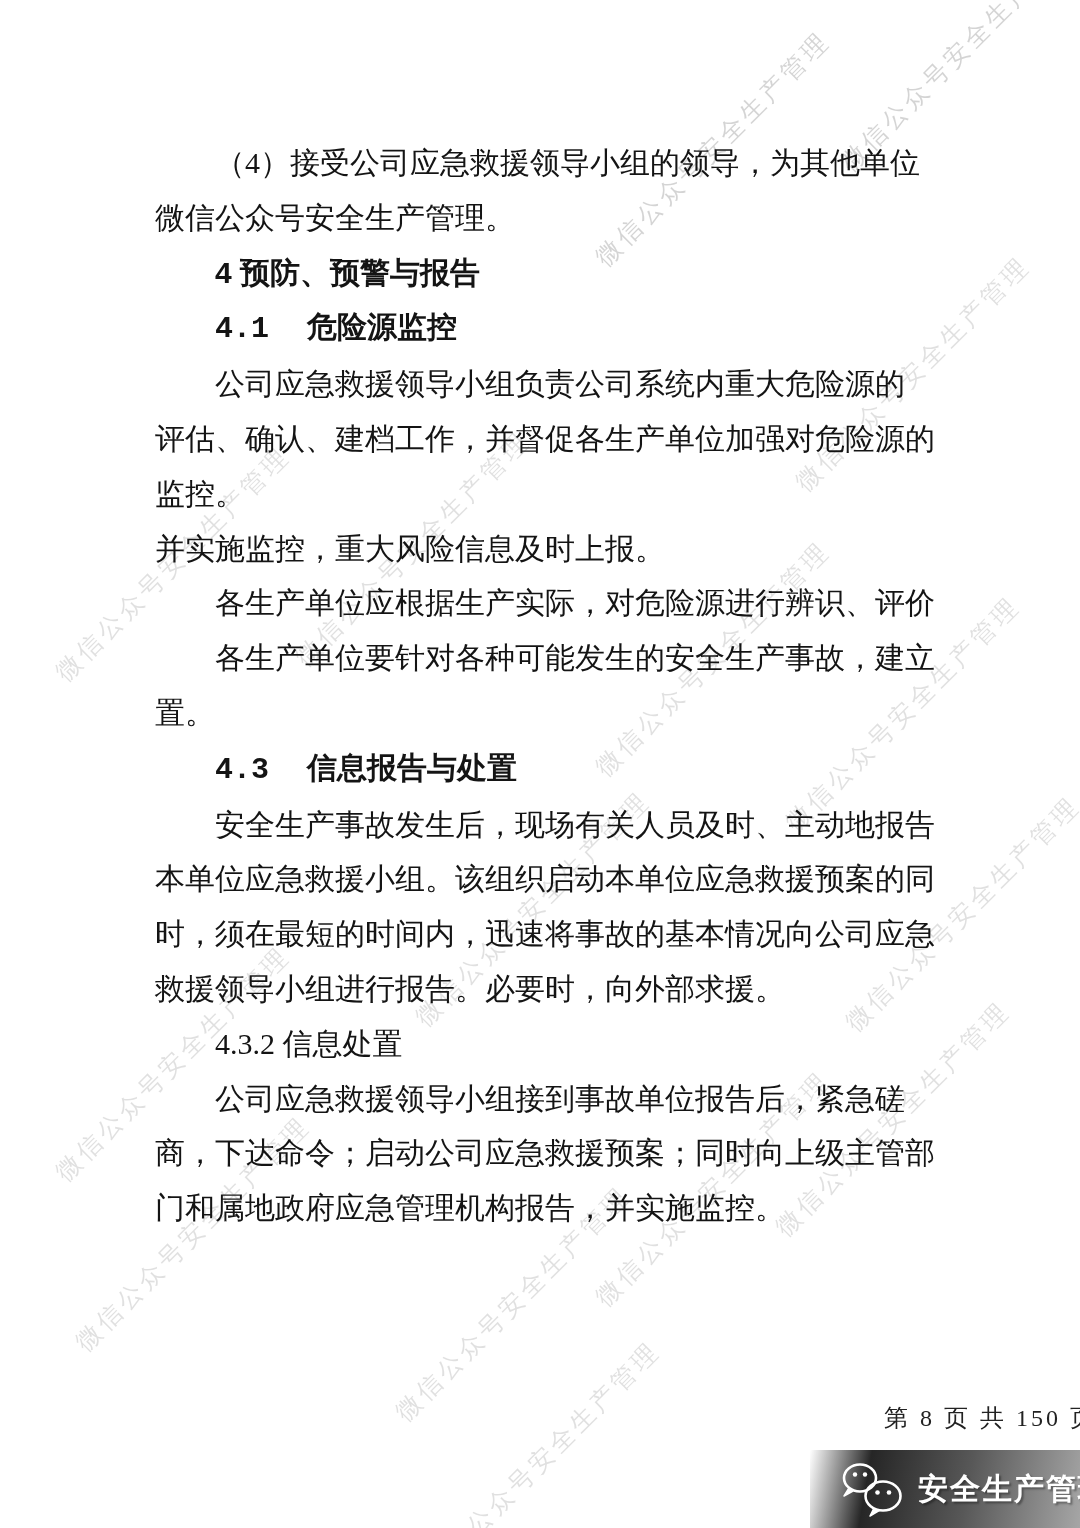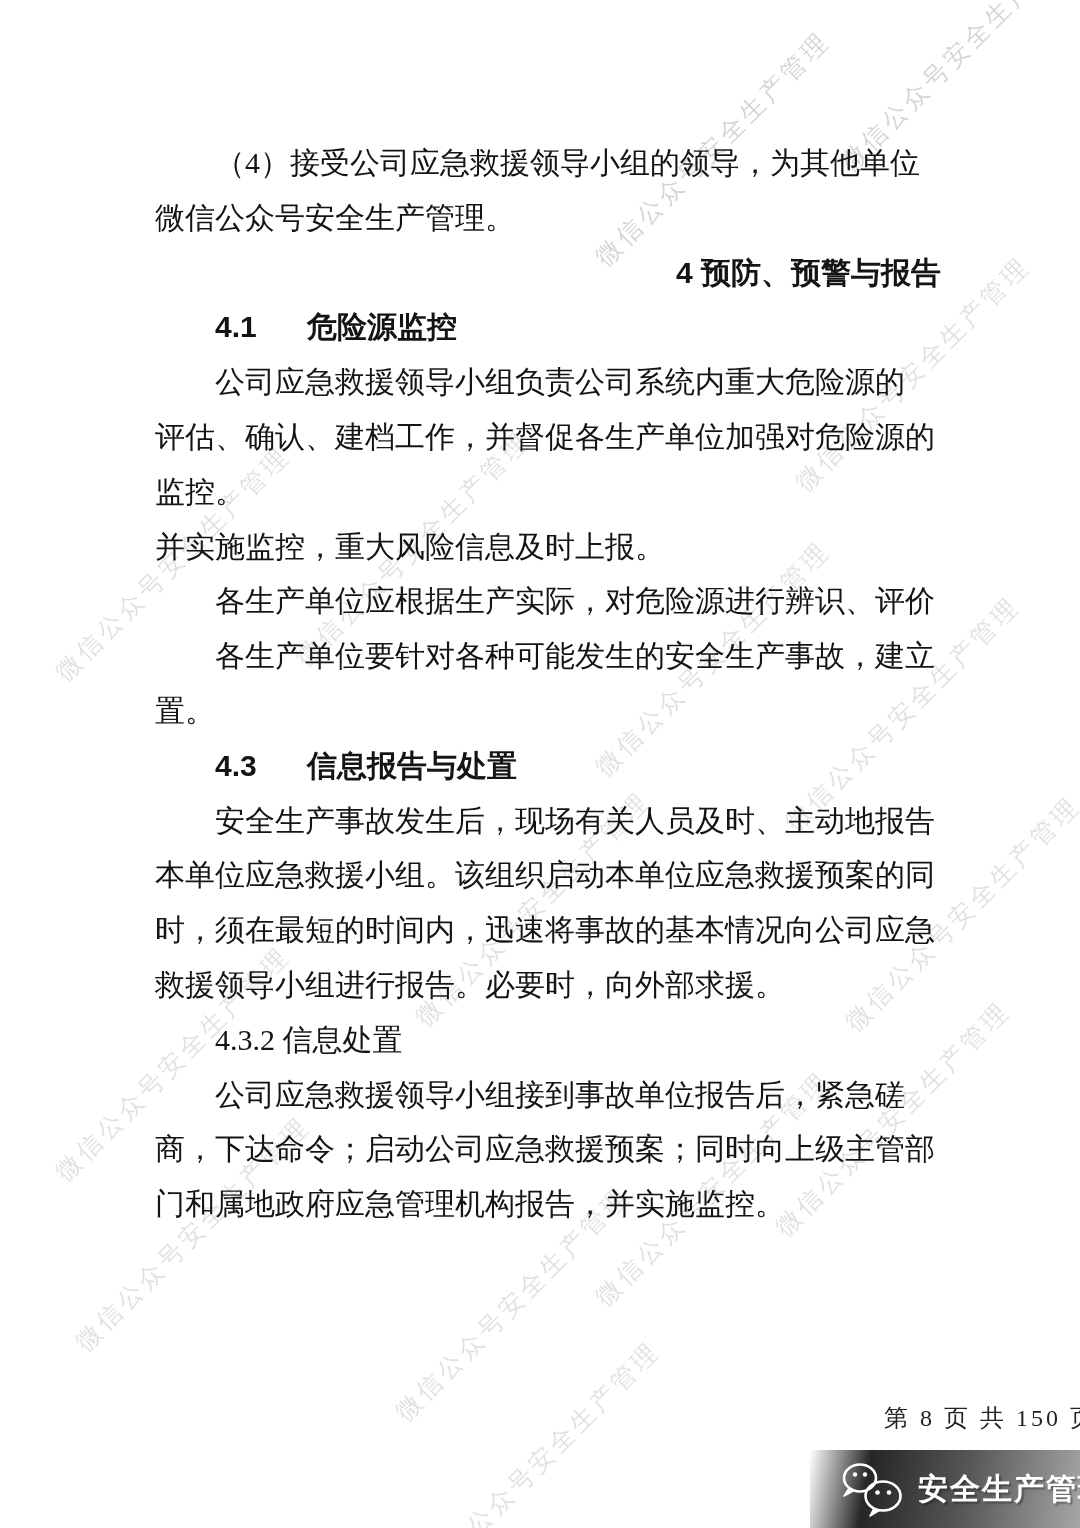--- a/index.html
+++ b/index.html
@@ -35,24 +35,24 @@
   
   .doc{
     position:absolute;left:155px;top:136px;width:786px;z-index:2;
     color:#141414;
   }
   .line{
     line-height:54.8px;font-size:30px;white-space:nowrap;
   }
   .l-first{text-indent:60px;}
   .l-h1{font-weight:700;text-indent:60px;
-        font-family:"Liberation Sans","DejaVu Sans",sans-serif;text-align:right;}
+        font-family:"Liberation Sans","DejaVu Sans",sans-serif;}
   .l-h2{font-weight:700;text-indent:60px;
         font-family:"Liberation Sans","DejaVu Sans",sans-serif;}
-  .l-h2 .num{display:inline-block;min-width:92px;text-indent:0;}
+  .l-h2 .num{display:inline-block;min-width:92px;text-indent:0;font-family:Liberation Mono, monospace;}
   .l-h3{text-indent:60px;}
   
   .page-footer{
     position:absolute;left:17px;top:1402px;width:100%;z-index:2;
     text-align:right;font-size:24px;letter-spacing:3px;color:#222;
   }
   
   .brand-band{
     position:absolute;right:0;bottom:0;width:270px;height:78px;z-index:3;
     background:linear-gradient(100deg,

